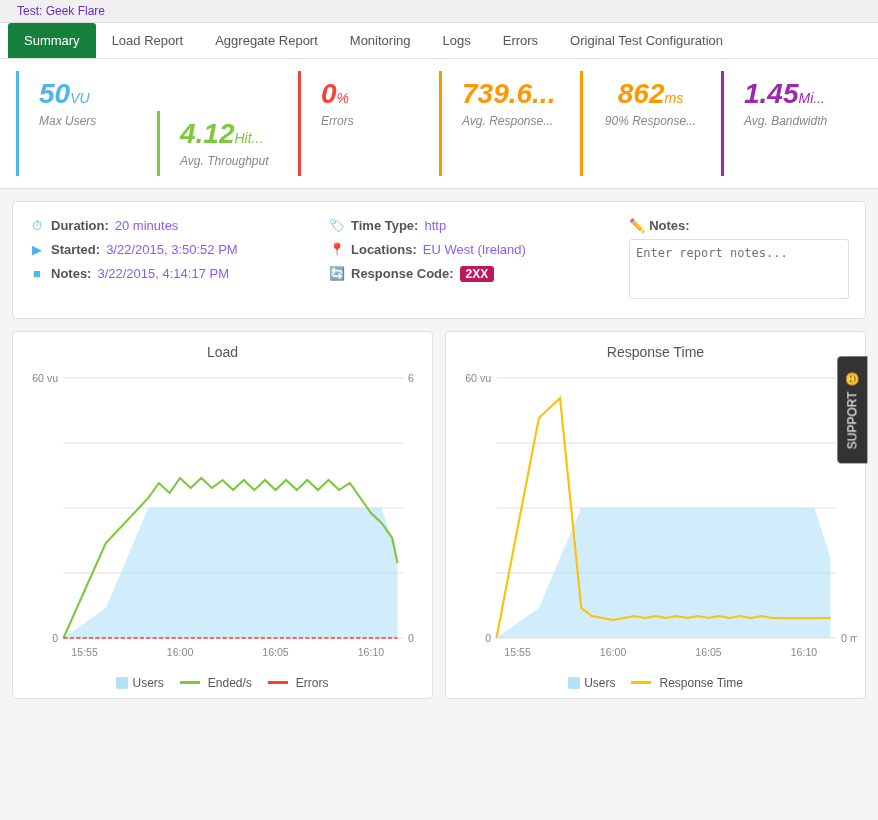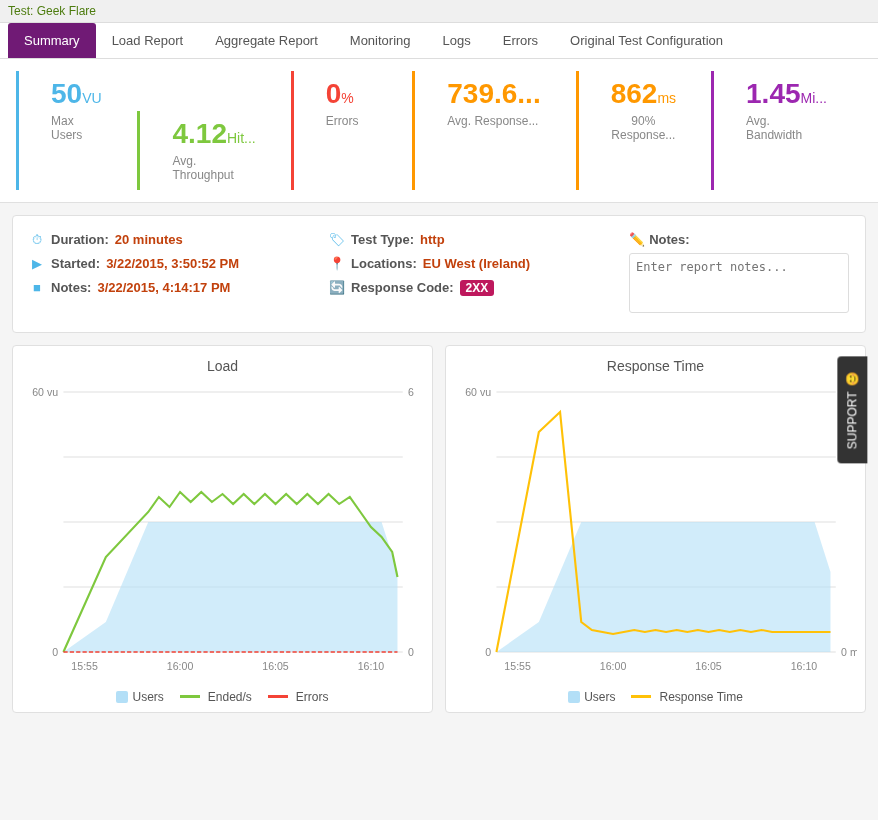--- a/index.html
+++ b/index.html
@@ -1,57 +1,58 @@
 <!DOCTYPE html>
 <html><head>
   <meta charset="utf-8">
   <style>
     * { box-sizing: border-box; margin: 0; padding: 0; }
     body { font-family: Arial, sans-serif; font-size: 13px; background: #f5f5f5; color: #333; }
 
     .title-bar {
       background: #f0f0f0;
-      padding: 4px 8px;
-      font-size: 12px;
-      color: #4d7c0f;
+      padding: 4px 17px;
+      font-size: 12px;
+      color: #6d28d9;
       border-bottom: 1px solid #ddd;
     }
 
     .tab-bar {
       display: flex;
       background: #fff;
       border-bottom: 1px solid #ddd;
       padding: 0 8px;
     }
     .tab {
       padding: 10px 16px;
       cursor: pointer;
       font-size: 13px;
       color: #555;
       border: none;
       background: none;
       white-space: nowrap;
     }
     .tab.active {
-      background: #701a75;
+      background: #15803d;
       color: #fff;
       border-radius: 3px 3px 0 0;
     }
 
     .metrics-row {
       display: flex;
       background: #fff;
       border-bottom: 1px solid #e0e0e0;
       padding: 12px 16px;
       gap: 0;
     }
     .metric-card {
       flex: 1;
-      padding: 8px 32px;
+      padding: 8px 20px;
       border-right: 3px solid transparent;
+      font-style: italic;
     }
     .metric-card:first-child { border-left: 3px solid #4db6e8; }
     .metric-card:nth-child(2) { border-left: 3px solid #7ec83e; margin-top: 40px; }
     .metric-card:nth-child(3) { border-left: 3px solid #f44336; }
     .metric-card:nth-child(4) { border-left: 3px solid #ff9800; }
     .metric-card:nth-child(5) { border-left: 3px solid #ff9800; text-align: center; }
     .metric-card:nth-child(6) { border-left: 3px solid #9c27b0; }
 
     .metric-value {
       font-size: 28px;
@@ -108,22 +109,21 @@
       align-items: center;
       justify-content: center;
     }
     .overview-key {
       font-weight: bold;
       color: #555;
       margin-right: 6px;
       white-space: nowrap;
     }
     .overview-val {
-      color: #c2410c;
-      font-weight: bold;
+      color: #8b5cf6;
     }
     .badge-2xx {
       background: #be185d;
       color: #fff;
       padding: 1px 6px;
       border-radius: 3px;
       font-size: 12px;
       font-weight: bold;
     }
     .notes-area {
@@ -286,21 +286,21 @@
       <div class="overview-row">
         <span class="overview-icon" style="color:#4db6e8;">■</span>
         <span class="overview-key">Notes:</span>
         <span class="overview-val">3/22/2015, 4:14:17 PM</span>
       </div>
     </div>
 
     <div class="overview-col">
       <div class="overview-row">
         <span class="overview-icon" style="color:#4db6e8;">🏷</span>
-        <span class="overview-key">Test Type:</span>
+        <span class="overview-key">Time Type:</span>
         <span class="overview-val">http</span>
       </div>
       <div class="overview-row">
         <span class="overview-icon" style="color:#4db6e8;">📍</span>
         <span class="overview-key">Locations:</span>
         <span class="overview-val">EU West (Ireland)</span>
       </div>
       <div class="overview-row">
         <span class="overview-icon" style="color:#4db6e8;">🔄</span>
         <span class="overview-key">Response Code:</span>

